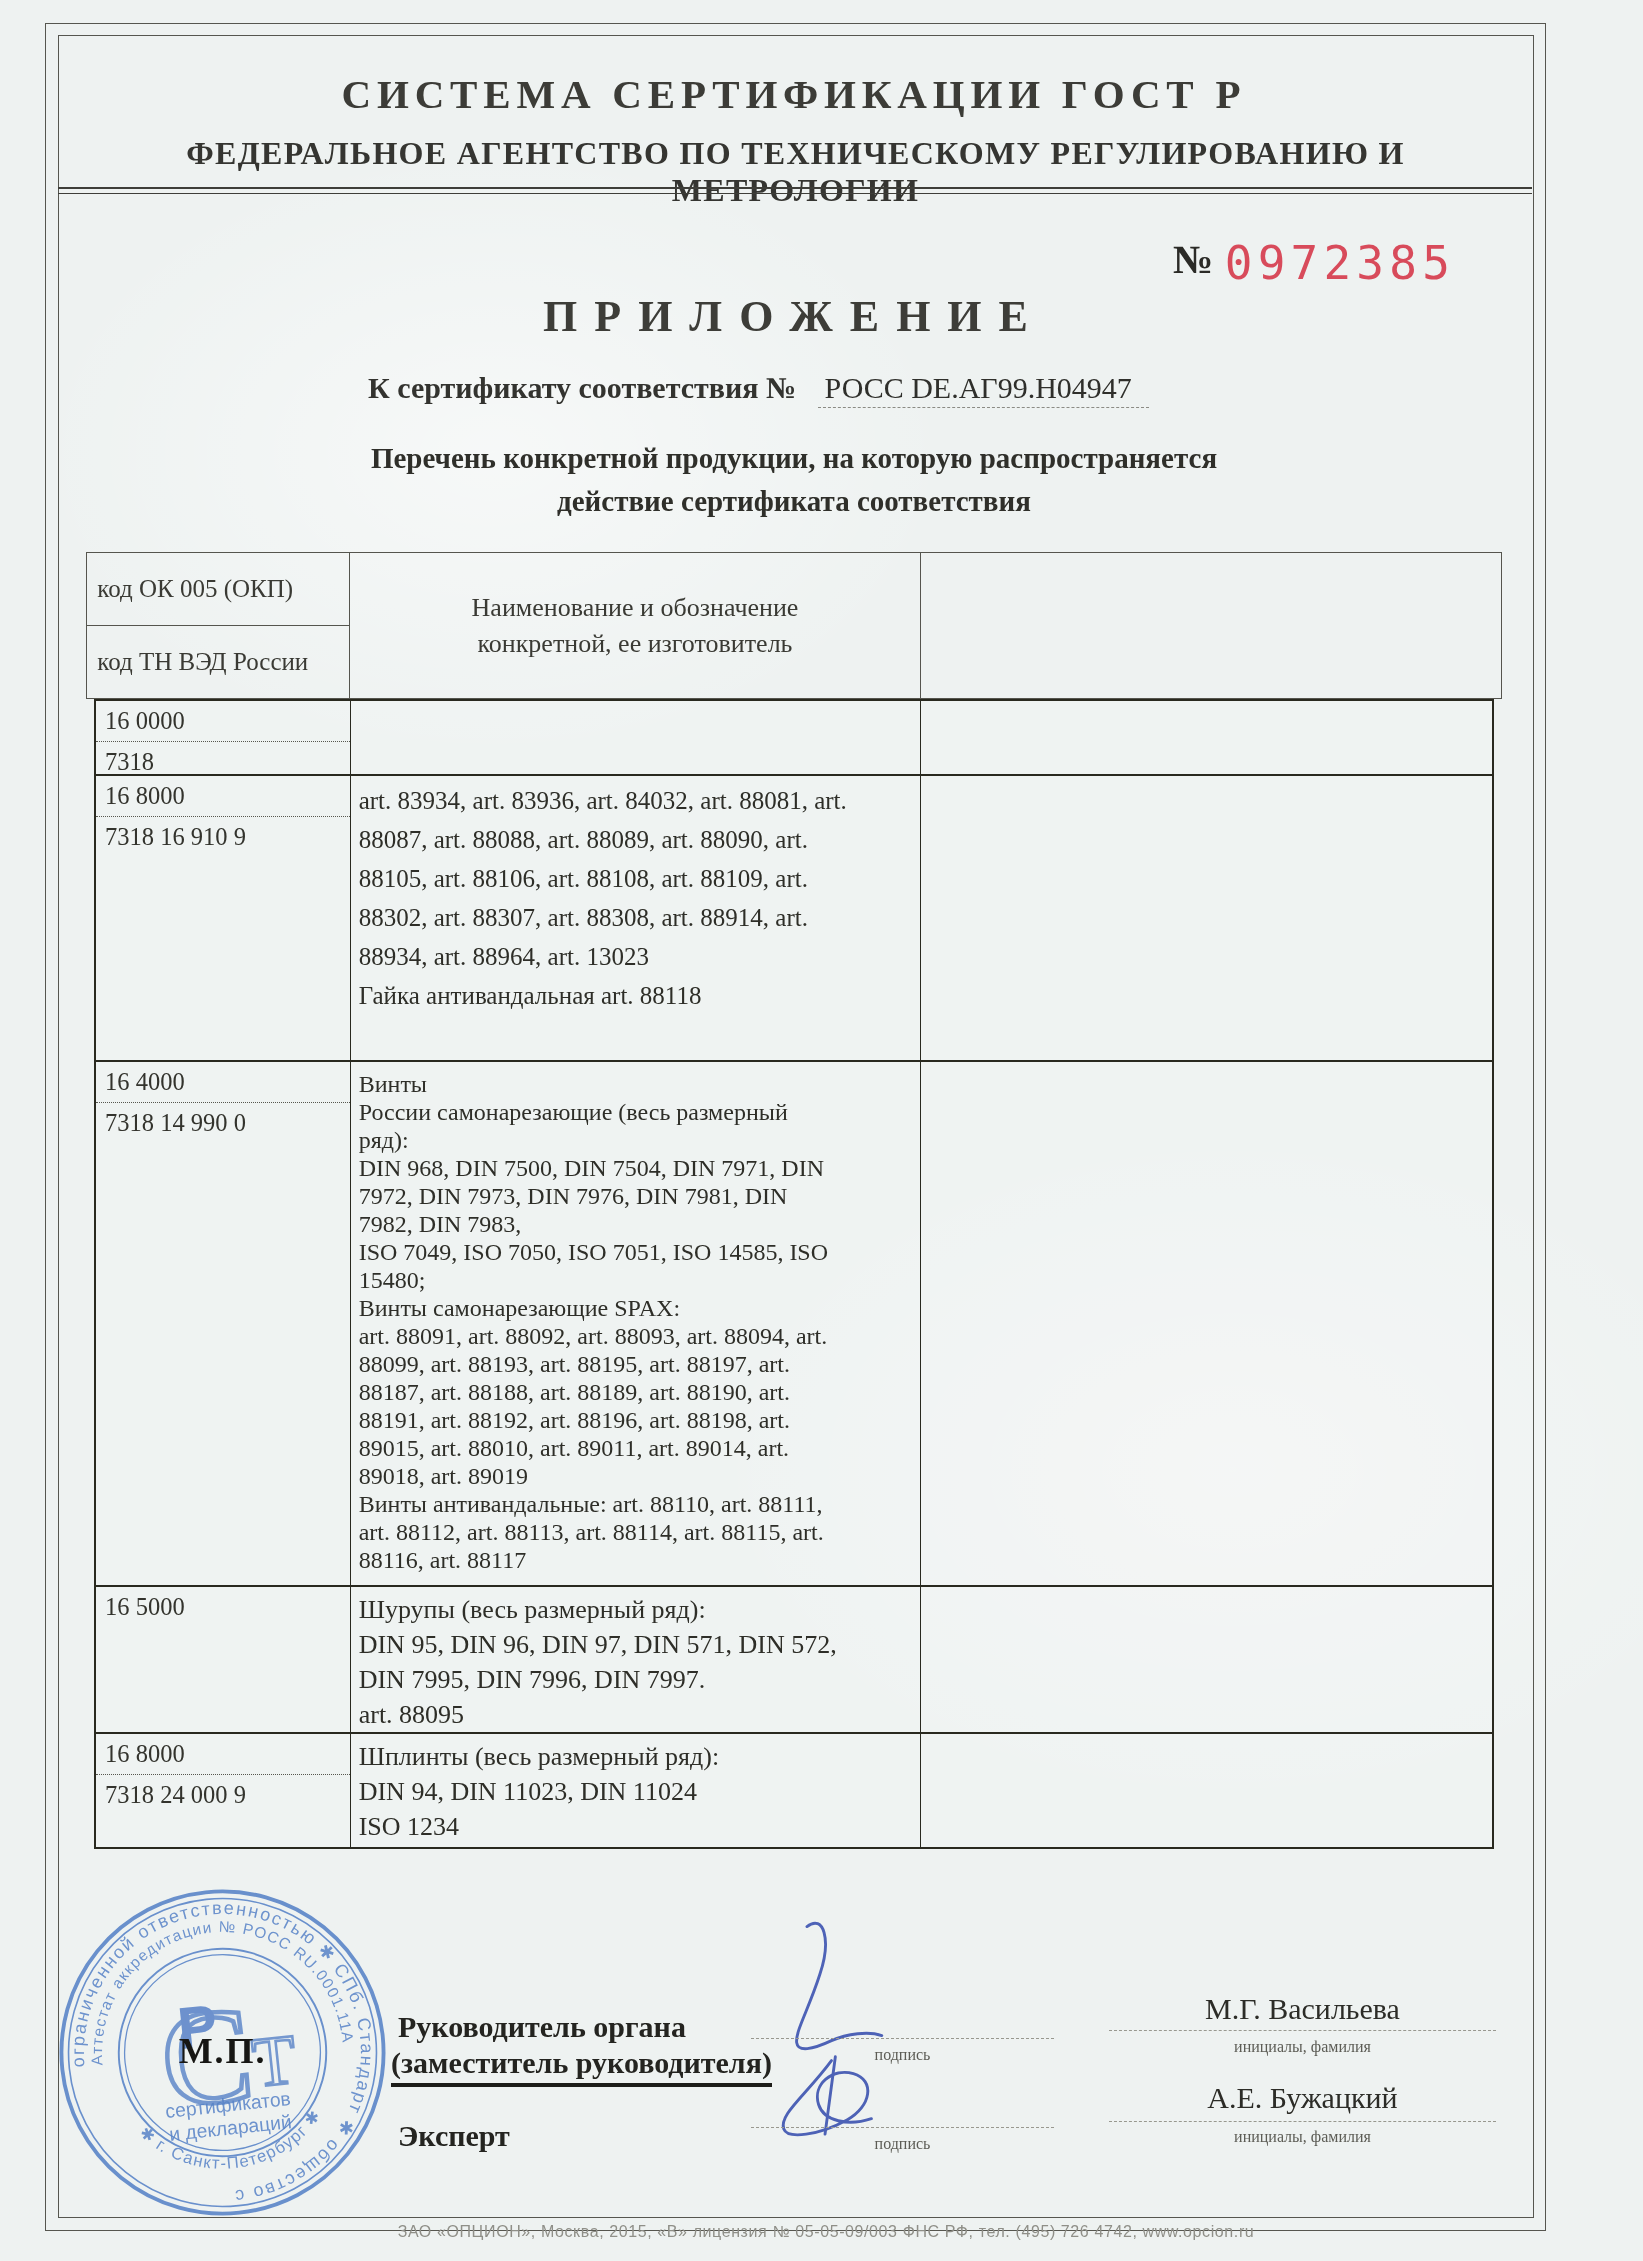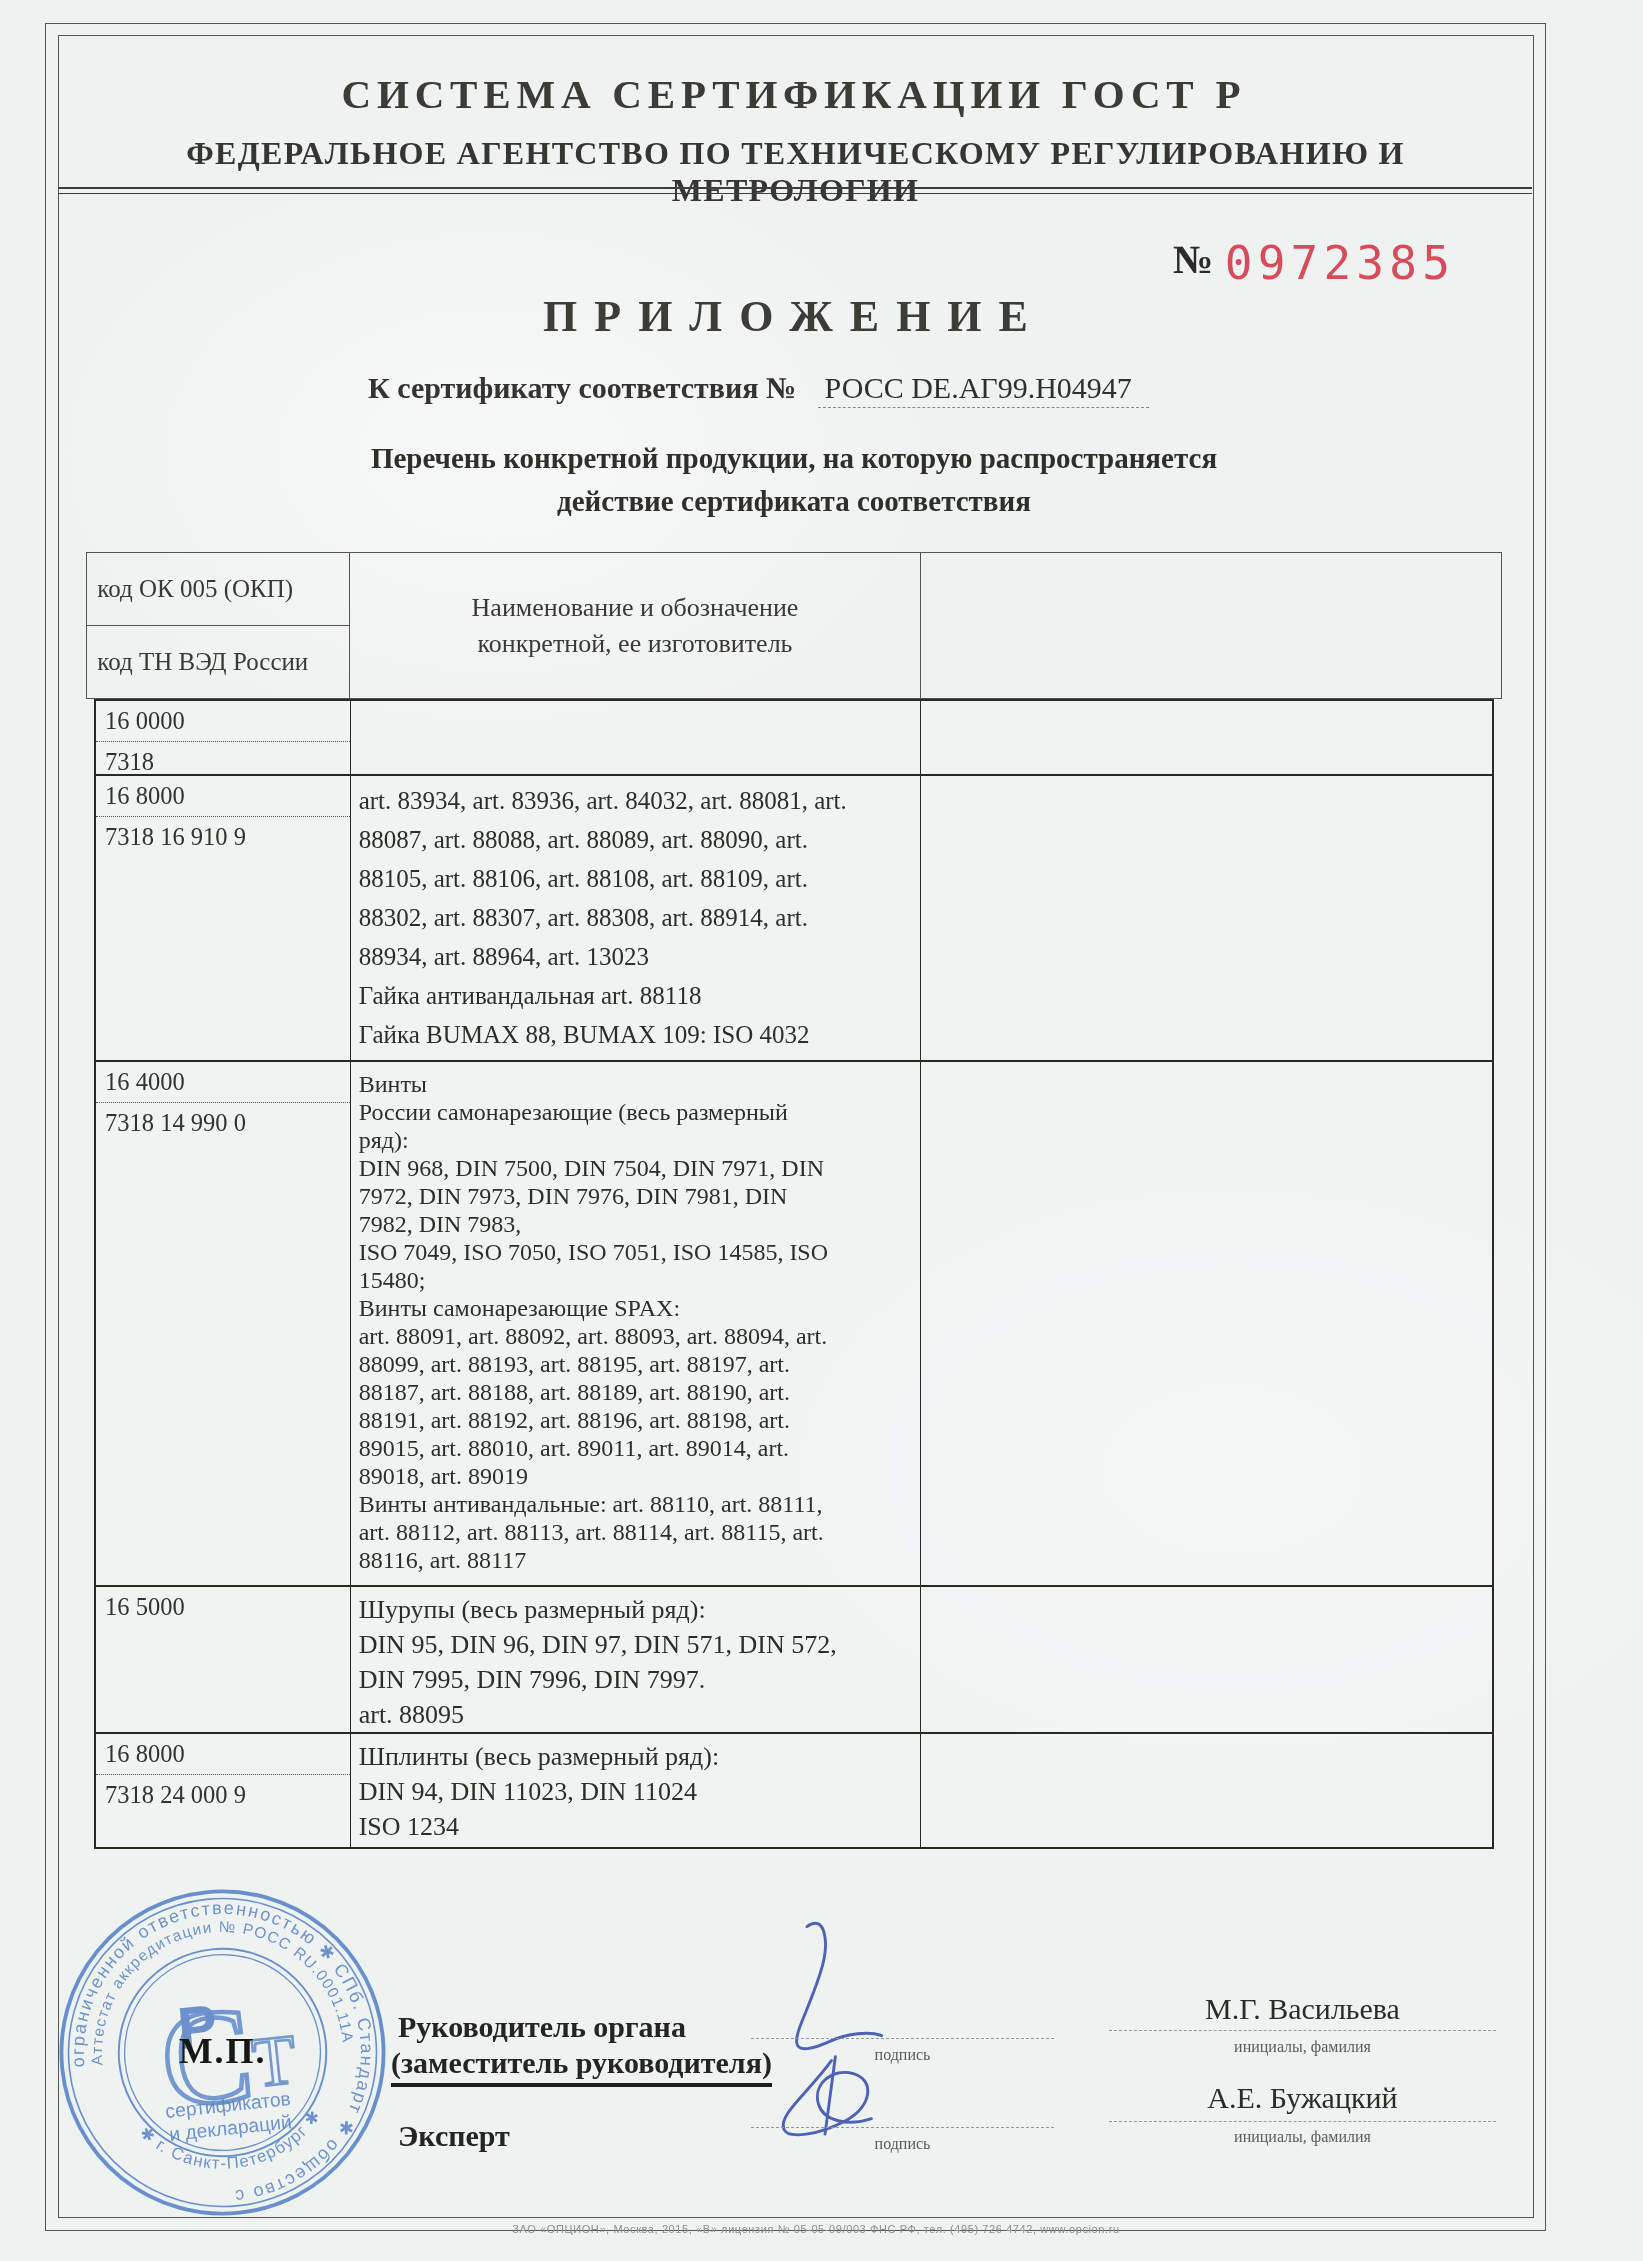--- a/index.html
+++ b/index.html
@@ -90,21 +90,21 @@
   .namecap.nc1{top:2038px;} .namecap.nc2{top:2128px;}
 
   .stamp{position:absolute;left:55px;top:1885px;width:335px;height:335px;opacity:.92;
         transform:rotate(-6deg);}
   .mp{position:absolute;left:158px;top:2030px;width:129px;text-align:center;
         font-size:36px;font-weight:bold;color:#171714;letter-spacing:1.9px;}
   .autograph{position:absolute;left:709px;top:1902px;}
 
   .imprint{position:absolute;left:0;top:2223px;width:1632px;text-align:center;
         font-family:"Liberation Sans","DejaVu Sans",sans-serif;
-        font-size:11px;color:#8f8f88;letter-spacing:0.6px;}
+        font-size:16px;color:#8f8f88;letter-spacing:0.6px;padding-left:10px;}
 </style>
 </head>
 <body>
 
 <div class="paper">
 
   <div class="frame outer"></div>
   <div class="frame inner"></div>
 
   <div class="hdr1">СИСТЕМА СЕРТИФИКАЦИИ ГОСТ Р</div>
@@ -149,21 +149,20 @@
         <div class="code1 sep">16 8000</div>
         <div class="code2">7318 16 910 9</div>
       </div>
       <div class="tc2">
           <div>art. 83934, art. 83936, art. 84032, art. 88081, art.</div>
           <div>88087, art. 88088, art. 88089, art. 88090, art.</div>
           <div>88105, art. 88106, art. 88108, art. 88109, art.</div>
           <div>88302, art. 88307, art. 88308, art. 88914, art.</div>
           <div>88934, art. 88964, art. 13023</div>
           <div>Гайка антивандальная  art. 88118</div>
-          <div>Гайка BUMAX 88, BUMAX 109: ISO 4032</div>
         </div>
       <div class="tc3"></div>
     </div>
     <div class="trow r3">
       <div class="tc1">
         <div class="code1 sep">16 4000</div>
         <div class="code2">7318 14 990 0</div>
       </div>
       <div class="tc2">
           <div>Винты</div>

